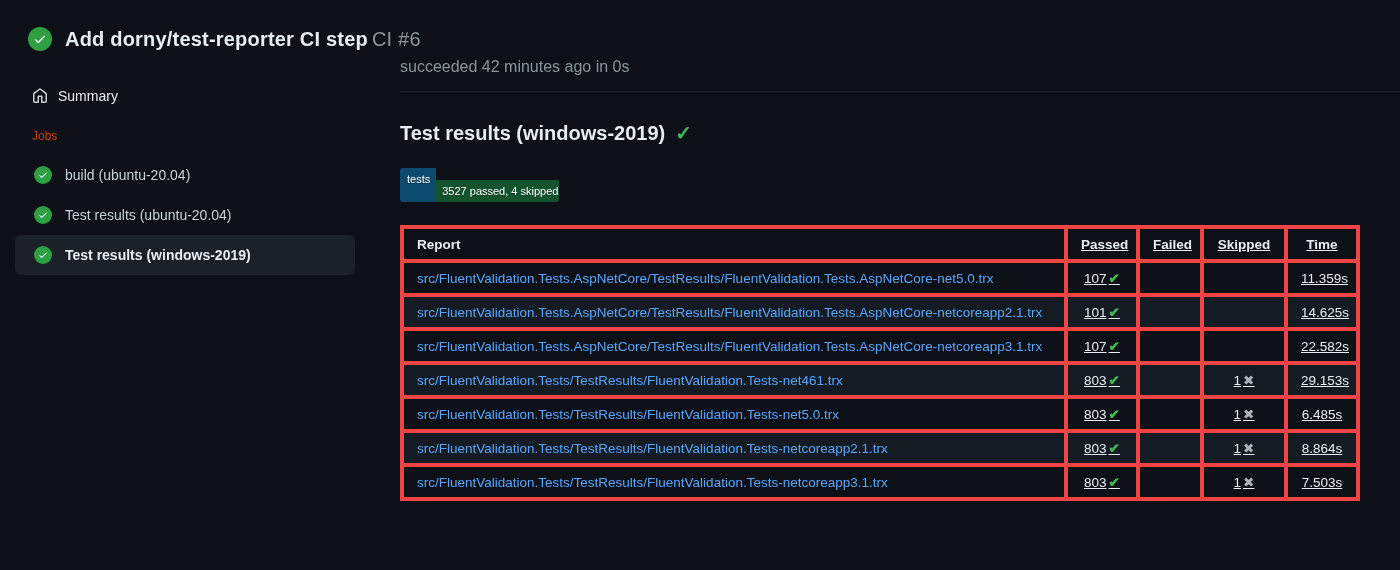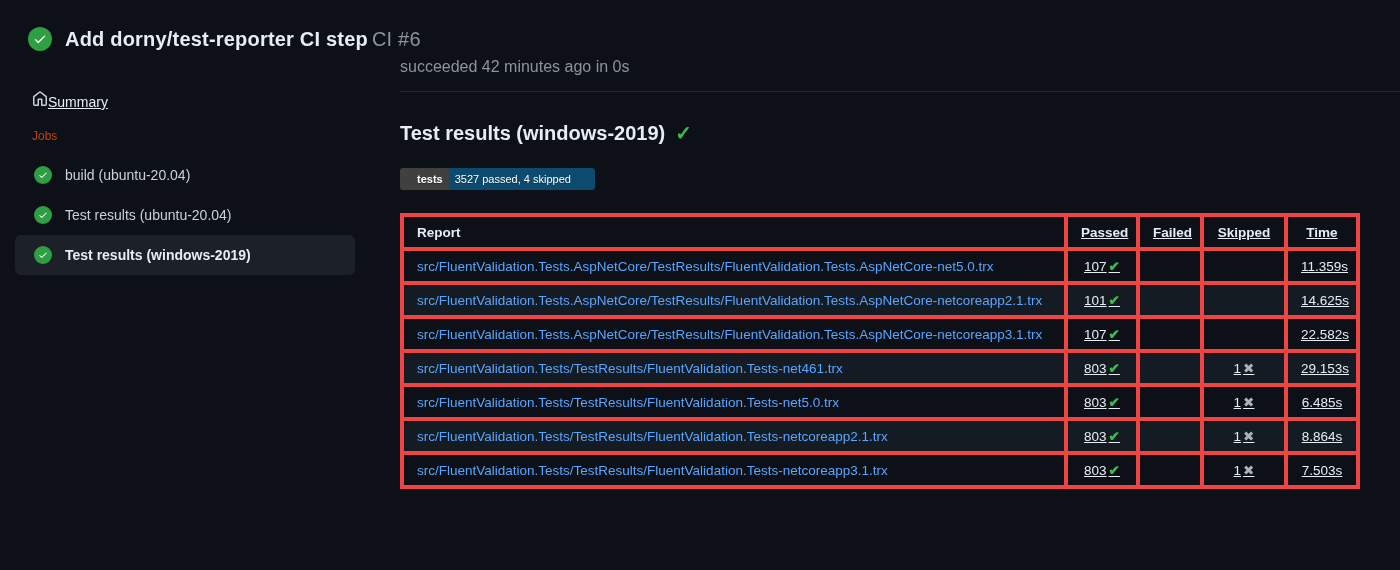--- a/index.html
+++ b/index.html
@@ -19,39 +19,39 @@
   .status-circle svg { fill: #ffffff; }
   .run-title { font-size: 20px; font-weight: 700; color: #e6edf3; letter-spacing: .2px; }
   .run-number { font-weight: 400; color: #8b949e; margin-left: 4px; }
 
   
   .layout { display: flex; align-items: flex-start; }
   .sidebar { width: 390px; flex: none; padding-left: 15px; }
   .main { flex: 1; min-width: 0; padding-left: 10px; }
 
   
-  .summary-item { margin-top: 37px; display: flex; align-items: flex-end; padding-left: 17px; font-size: 14px; color: #e6edf3; cursor: pointer; height: 22px; text-decoration: underline; }
+  .summary-item { margin-top: 37px; display: flex; align-items: flex-start; gap: 10px; padding-left: 17px; font-size: 14px; color: #e6edf3; cursor: pointer; height: 22px; }
   .summary-item svg { fill: #c9d1d9; }
   .jobs-label { margin-top: 19px; padding-left: 17px; font-size: 12px; color: #c2410c; }
   .jobs { list-style: none; margin-top: 12px; }
   .job-item { height: 40px; display: flex; align-items: center; gap: 13px; padding-left: 19px; border-radius: 6px; font-size: 14px; color: #c9d1d9; cursor: pointer; width: 340px; }
   .job-item.selected { background: #1c2128; color: #e6edf3; font-weight: 700; }
 
   
   .job-title { margin-top: 41px; font-size: 14px; font-weight: 700; color: #e6edf3; }
   .job-status { margin-top: 7px; font-size: 16px; color: #8b949e; }
   .divider { margin-top: 15px; border-bottom: 1px solid #21262d; }
 
   .section-heading { margin-top: 29px; font-size: 20px; font-weight: 700; color: #e6edf3; display: flex; align-items: center; }
   .heading-check { color: #3fb950; font-size: 20px; font-weight: 700; margin-left: 10px; }
 
   
   .badge { display: inline-flex; margin-top: 23px; border-radius: 3px; overflow: hidden; font-size: 11px; line-height: 14px; text-shadow: 0 1px 0 rgba(1,1,1,0.3); }
-  .badge-label { background: #404040; color: #ffffff; padding: 4px 6px 4px 17px; font-weight: bold; }
-  .badge-value { background: #0c4a6e; color: #ffffff; padding: 4px 24px 4px 6px; }
+  .badge-label { background: #0c4a6e; color: #ffffff; padding: 4px 6px 4px 7px; }
+  .badge-value { background: #14532d; color: #ffffff; padding: 4px 1px 4px 6px; margin-top: 12px; }
 
   
   table { margin-top: 23px; border-collapse: collapse; table-layout: fixed; width: 956px; font-size: 13.5px; }
   col.c-report { width: 664px; } col.c-passed { width: 72px; } col.c-failed { width: 64px; }
   col.c-skipped { width: 84px; } col.c-time { width: 72px; }
   th, td { border: 4px solid #ef4444; padding: 7px 13px; height: 34px; }
   th { font-weight: 700; color: #e6edf3; text-align: left; }
   th.num, td.num { text-align: center; text-decoration: underline; }
   tbody tr { background: #0d1117; }
   tbody tr:nth-child(even) { background: #151b23; }

